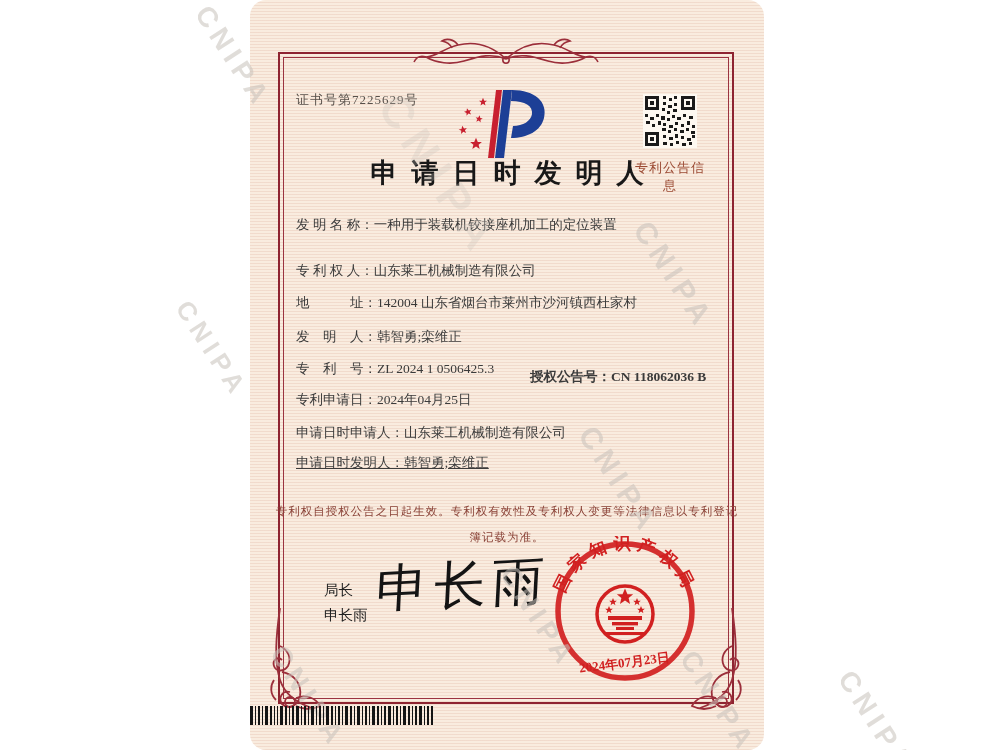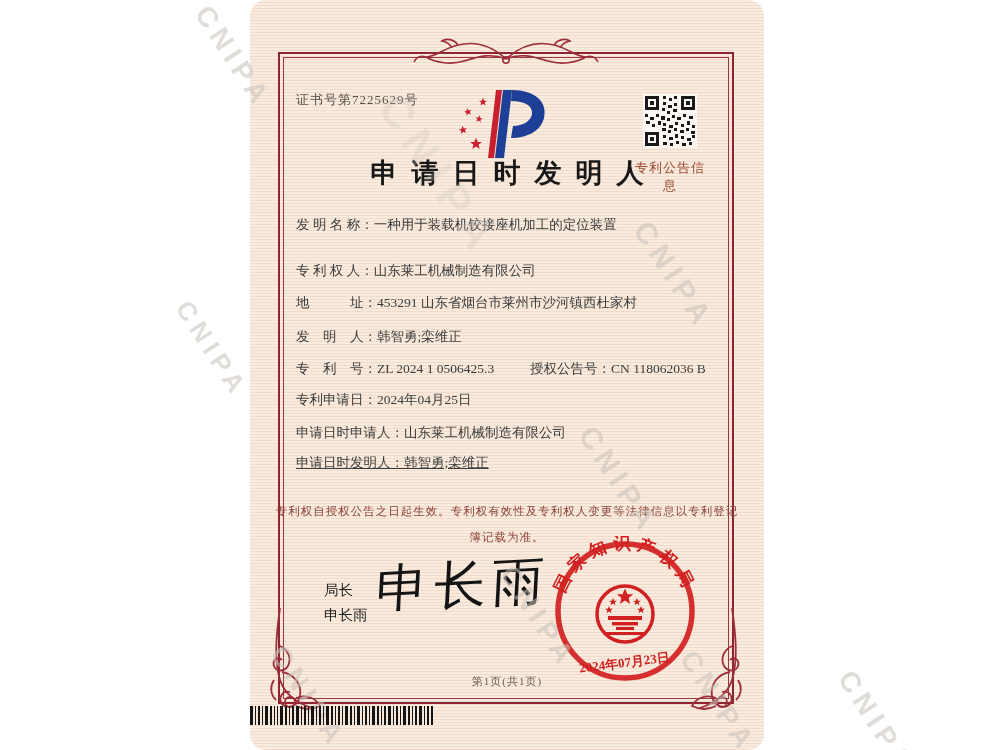--- a/index.html
+++ b/index.html
@@ -46,21 +46,21 @@
   .qr-wrap{position:absolute;left:384px;top:94px;width:72px;text-align:center;}
   .qr-caption{font-size:13px;color:#9b4a33;margin-top:7px;letter-spacing:1px;}
   .title{
     position:absolute;left:0;right:0;top:155px;text-align:center;
     font-size:27px;font-weight:bold;letter-spacing:14px;color:#181818;text-indent:14px;
   }
   .rows{position:absolute;left:46px;right:34px;top:210px;font-size:13.5px;}
   .row{position:absolute;left:0;right:0;white-space:nowrap;}
   .row .lbl{color:#3b3b3b;}
   .row .val{color:#3b3b3b;}
-  .col2{position:absolute;left:234px;top:0;}
+  .col2{position:absolute;left:234px;top:8px;font-weight:bold;}
   .legal{
     position:absolute;left:24px;right:24px;top:498px;text-align:center;
     font-size:11.5px;color:#8a4237;line-height:26px;letter-spacing:1px;
   }
   .sig-block{position:absolute;left:58px;top:578px;font-size:14.5px;color:#222;line-height:25px;margin-left:16px;}
   .sig-script{
     position:absolute;left:126px;top:550px;width:200px;
     font-size:52px;color:#141414;letter-spacing:6px;white-space:nowrap;
     transform:rotate(-3deg) skewX(-6deg);
   }
@@ -207,21 +207,21 @@
       <div class="title">申请日时发明人</div>
 
       <div class="rows">
         <div class="row" style="top:6px;">
           <span class="lbl">发 明 名 称：</span><span class="val">一种用于装载机铰接座机加工的定位装置</span>
         </div>
         <div class="row" style="top:52px;">
           <span class="lbl">专 利 权 人：</span><span class="val">山东莱工机械制造有限公司</span>
         </div>
         <div class="row" style="top:84px;">
-          <span class="lbl">地　　　址：</span><span class="val">453291 山东省烟台市莱州市沙河镇西杜家村</span>
+          <span class="lbl">地　　　址：</span><span class="val">142004 山东省烟台市莱州市沙河镇西杜家村</span>
         </div>
         <div class="row" style="top:118px;">
           <span class="lbl">发　明　人：</span><span class="val">韩智勇;栾维正</span>
         </div>
         <div class="row" style="top:150px;">
           <span class="lbl">专　利　号：</span><span class="val">ZL 2024 1 0506425.3</span>
           <span class="col2">
             <span class="lbl">授权公告号：</span><span class="val">CN 118062036 B</span>
           </span>
         </div>
@@ -263,21 +263,20 @@
           <use href="#sstar" transform="translate(59,74) scale(0.45)" stroke="none"></use>
           <use href="#sstar" transform="translate(91,74) scale(0.45)" stroke="none"></use>
           <rect x="58" y="80" width="34" height="4" stroke="none"></rect>
           <rect x="62" y="86" width="26" height="3.4" stroke="none"></rect>
           <rect x="66" y="91" width="18" height="3" stroke="none"></rect>
           <rect x="56" y="96" width="38" height="3" stroke="none"></rect>
         </g>
         <text x="75" y="131" text-anchor="middle" font-size="13" font-weight="bold" fill="#d12020" transform="rotate(-7 75 131)">2024年07月23日</text>
       </svg>
 
-      <div class="footer">第1页(共1页)</div>
     </div>
   </div>
 
   <svg class="barcode" width="186" height="19" viewBox="0 0 186 19">
     <g fill="#141414">
       <rect x="0" width="3" height="19"></rect>
         <rect x="5" width="1" height="19"></rect>
         <rect x="8" width="2" height="19"></rect>
         <rect x="12" width="1" height="19"></rect>
       <rect x="15" width="3" height="19"></rect>

